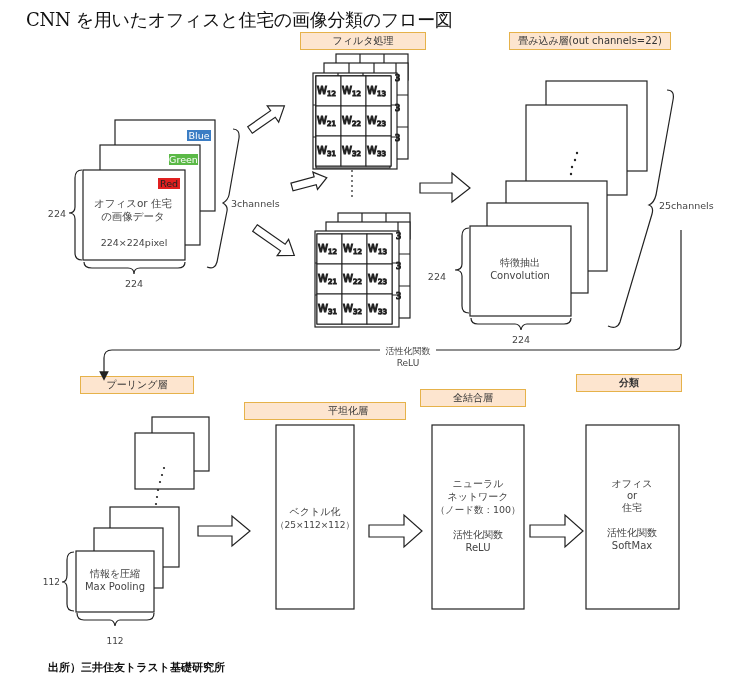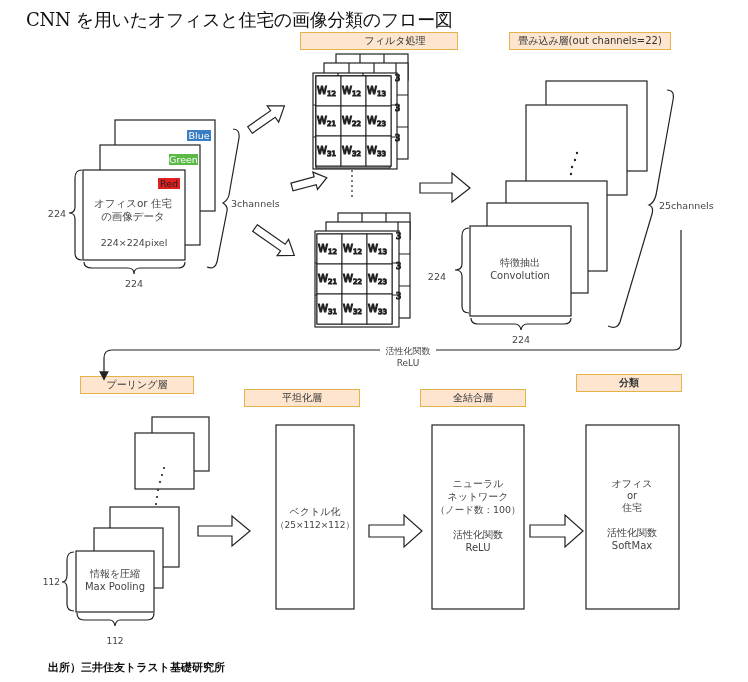--- a/index.html
+++ b/index.html
@@ -11,24 +11,24 @@
   .lbl { position: absolute; background: #fde5cf; border: 1.5px solid #e6b24a;
          font-size: 10px; color: #333; text-align: center; line-height: 16px; height: 16px; box-sizing: content-box; }
   svg { position: absolute; left: 0; top: 0; }
   .t { font-family: "DejaVu Sans", sans-serif; fill: #444; }
 </style>
 </head>
 <body>
 
 <div class="title">CNN を用いたオフィスと住宅の画像分類のフロー図</div>
 
-<div class="lbl" style="left:300px;top:32px;width:124px;padding-left:32px;">フィルタ処理</div>
+<div class="lbl" style="left:300px;top:32px;width:124px;">フィルタ処理</div>
 <div class="lbl" style="left:509px;top:32px;width:160px;">畳み込み層(out channels=22)</div>
 <div class="lbl" style="left:80px;top:376px;width:112px;">プーリング層</div>
-<div class="lbl" style="left:244px;top:389px;width:114px;">平坦化層</div>
+<div class="lbl" style="left:244px;top:402px;width:114px;padding-left:46px;">平坦化層</div>
 <div class="lbl" style="left:420px;top:389px;width:104px;">全結合層</div>
 <div class="lbl" style="left:576px;top:374px;width:104px;font-weight:bold;">分類</div>
 
 <svg width="748" height="682" viewBox="0 0 748 682">
   <defs>
     <marker id="ah" markerWidth="8" markerHeight="8" refX="4" refY="4" orient="auto">
       <path d="M0,0 L8,4 L0,8 Z" fill="#222"></path>
     </marker>
   </defs>
   <g stroke="#222" stroke-width="1.2" fill="#fff">

